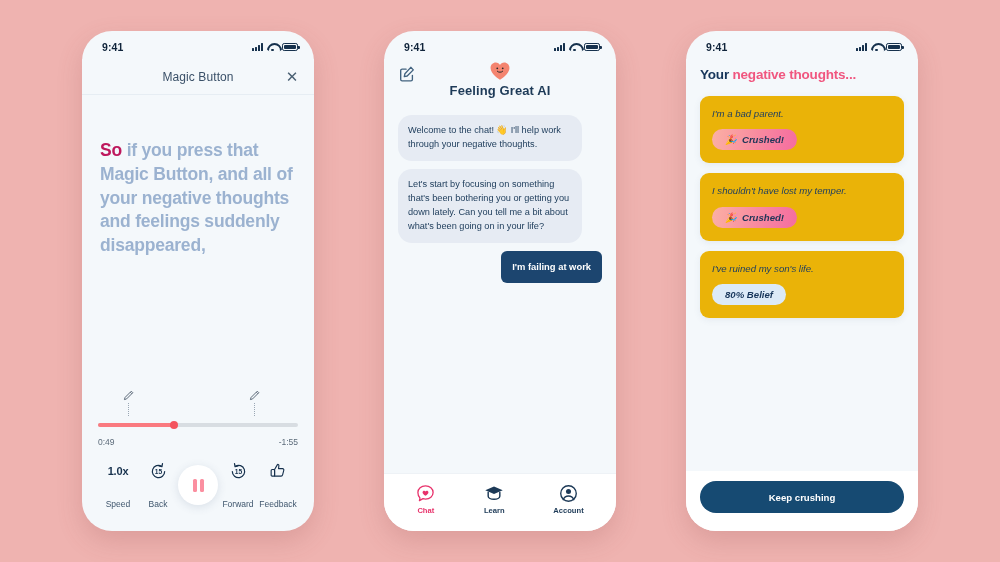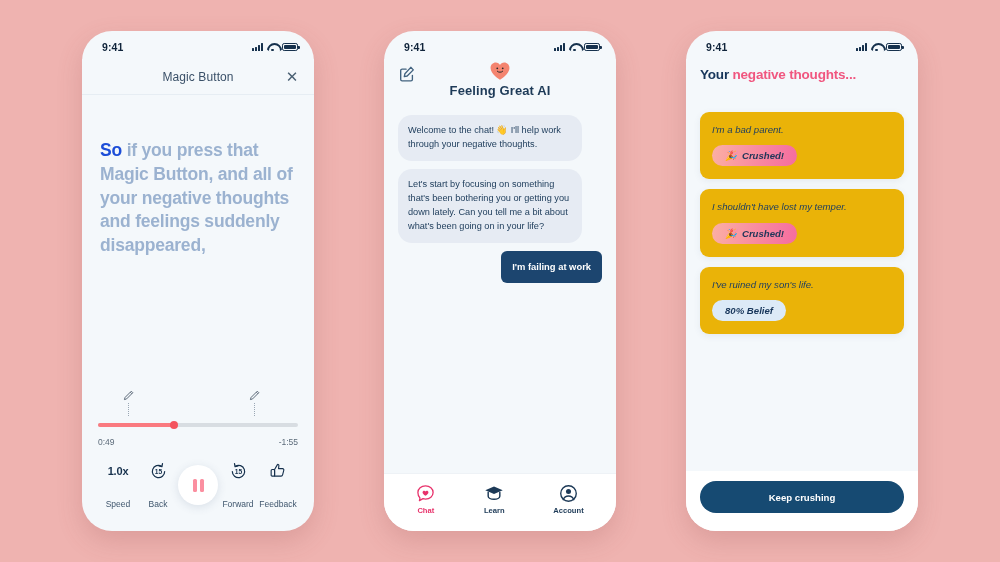--- a/index.html
+++ b/index.html
@@ -109,21 +109,21 @@
     padding: 44px 18px 0 18px;
     overflow: hidden;
   }
   .transcript {
     font-size: 17.5px;
     font-weight: bold;
     line-height: 1.36;
     color: #9bb2d0;
     letter-spacing: -.2px;
   }
-  .transcript .hl { color: #1d4ed8; }
+  .transcript .hl { color: #be185d; }
 
   .p1-player { flex: 0 0 auto; padding: 0 16px 22px 16px; }
   .track-wrap { position: relative; height: 34px; margin-top: 4px; }
   .marker {
     position: absolute; top: -12px;
     width: 12px; height: 26px;
     transform: translateX(-50%);
   }
   .marker .dots {
     position: absolute; left: 50%; top: 13px; bottom: 0;
@@ -247,21 +247,21 @@
     border-top: 1px solid #eef2f6;
   }
   .tab { display: flex; flex-direction: column; align-items: center; gap: 3px; cursor: pointer; }
   .tab-label { font-size: 7.6px; font-weight: bold; color: #1d3a57; }
   .tab.active .tab-label { color: #e8326b; }
 
   
   .p3-body {
     flex: 1 1 auto;
     padding: 6px 14px 0 14px;
-    display: flex; flex-direction: column; gap: 24px;
+    display: flex; flex-direction: column; gap: 8px;
     overflow: hidden;
     background: #f4f8fb;
   }
   .p3-title {
     font-size: 13.5px; font-weight: bold;
     color: #16355a; letter-spacing: -.2px;
     padding: 2px 0 6px 0;
   }
   .p3-title .pink { color: #f0567f; }
   .thought-card {

